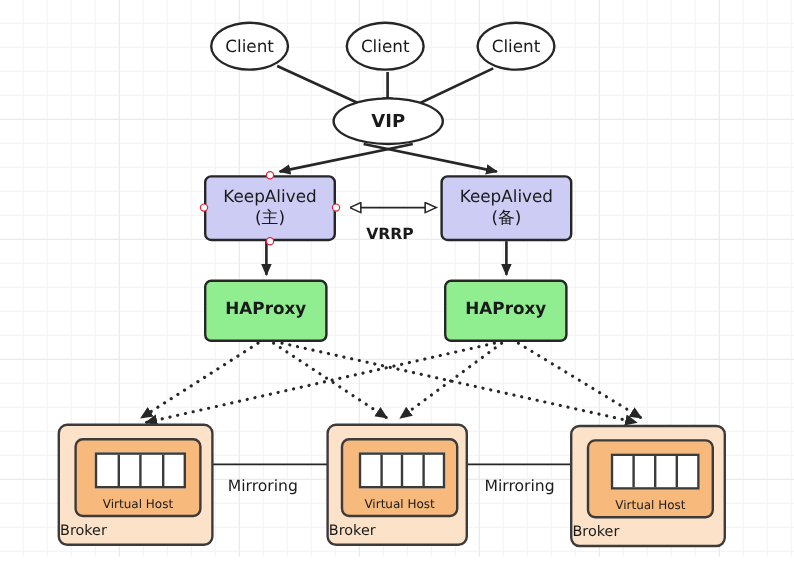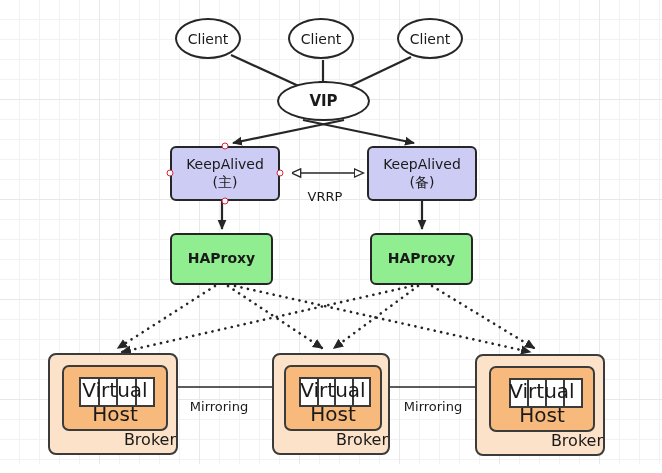--- a/index.html
+++ b/index.html
@@ -67,38 +67,38 @@
     box-sizing: border-box;
     border: 2px solid #3b3b3b;
     border-radius: 8px;
     background: #fce2c8;
   }
   .broker-label {
     position: absolute;
     left: 0;
     right: 0;
     bottom: 4px;
-    text-align: right;
-    font-size: 16px;
+    text-align: left;
+    font-size: 12px;
     color: #1a1a1a;
   }
   .vhost {
     position: absolute;
     box-sizing: border-box;
     border: 2px solid #3b3b3b;
     border-radius: 7px;
     background: #f8b97c;
   }
   .vhost-label {
     position: absolute;
     left: 0;
     right: 0;
     bottom: 3px;
     text-align: center;
-    font-size: 20px;
+    font-size: 10px;
     color: #1a1a1a;
   }
   .queue {
     position: absolute;
     box-sizing: border-box;
     background: #ffffff;
     border: 2px solid #3b3b3b;
     display: flex;
   }
   .queue-cell {
@@ -198,21 +198,21 @@
   <div class="anchor" style="left:225px; top:146px;"></div>
   <div class="anchor" style="left:170px; top:173px;"></div>
   <div class="anchor" style="left:280px; top:173px;"></div>
   <div class="anchor" style="left:225px; top:201px;"></div>
 
   <div class="node rbox keepalived" style="left:367px; top:146px; width:110px; height:55px; flex-direction:column;">
     <span>KeepAlived</span>
     <span>(备)</span>
   </div>
 
-  <div class="edge-label" style="left:325px; top:196px;">VRRP</div>
+  <div class="edge-label" style="left:325px; top:196px;font-weight:bold;">VRRP</div>
 
   <div class="node rbox haproxy" style="left:170px; top:233px; width:103px; height:52px;">
     <span>HAProxy</span>
   </div>
 
   <div class="node rbox haproxy" style="left:370px; top:233px; width:103px; height:52px;">
     <span>HAProxy</span>
   </div>
 
   <div class="broker-outer" style="left:48px; top:353px; width:130px; height:102px;">

